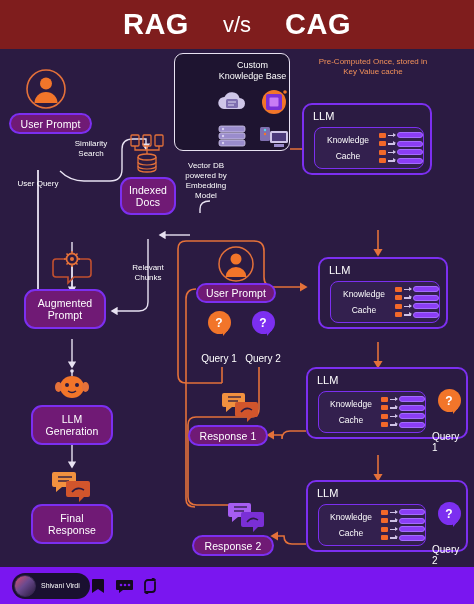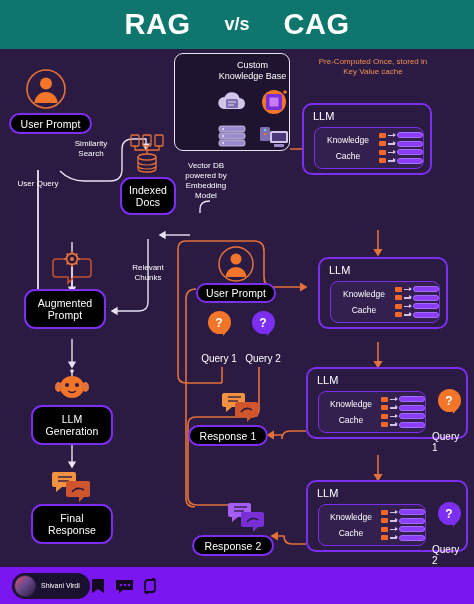--- a/index.html
+++ b/index.html
@@ -7,36 +7,36 @@
     width: 474px; height: 604px;
     background: #2b1b42;
     font-family: "Liberation Sans", sans-serif;
     overflow: hidden;
   }
   #root { position: relative; width: 474px; height: 604px; background: #2b1b42; }
 
   
   .header {
     position: absolute; left: 0; top: 0; width: 474px; height: 49px;
-    background: #0f766e;
+    background: #7f1d1d;
     display: flex; align-items: center; justify-content: center; gap: 34px;
   }
   .hdr-big { font-size: 29px; font-weight: bold; color: #ffffff; letter-spacing: .5px; }
-  .hdr-vs  { font-size: 18px; font-weight: bold; color: #ffffff; }
+  .hdr-vs  { font-size: 22px; font-weight: normal; color: #ffffff; }
 
   
   .canvas { position: absolute; left:0; top: 49px; width: 474px; height: 518px; background: #2b1b42; overflow: hidden; }
   .svgwrap { position:absolute; left:0; top:0; width:474px; height:518px; }
 
   
   .pill {
     position: absolute;
     border: 2px solid #7c2ff0;
     border-radius: 11px;
-    background: #000000;
+    background: #701a75;
     color: #ffffff;
     display: flex; align-items: center; justify-content: center;
     text-align: center;
     font-size: 10.5px;
     line-height: 12px;
     letter-spacing: .1px;
     padding: 3px 6px;
   }
   .pill.round { border-radius: 14px; }
 

